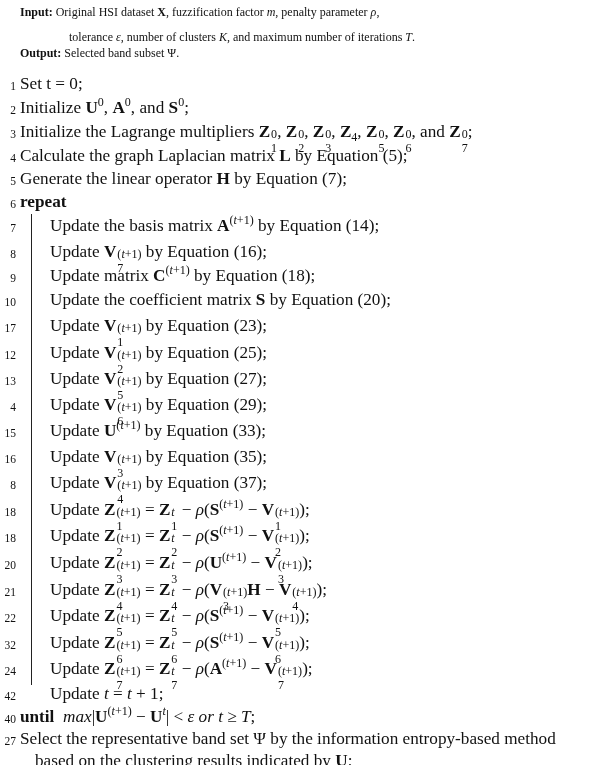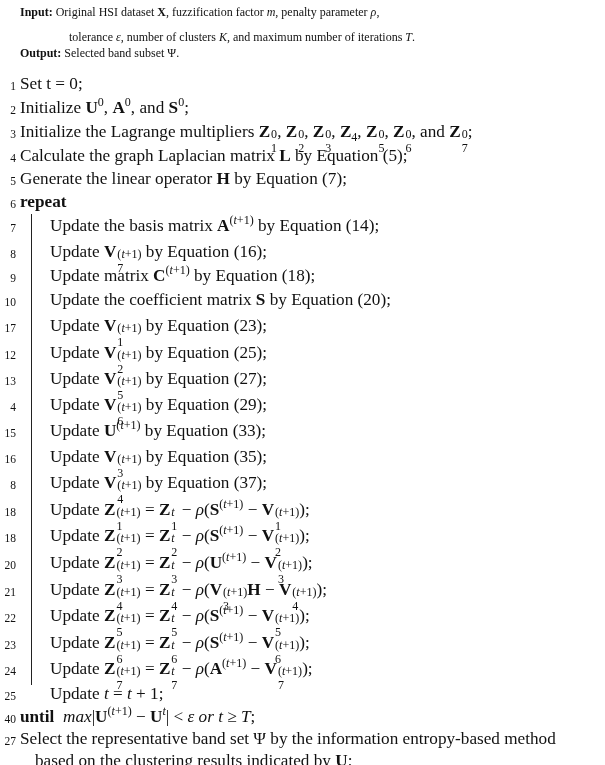--- a/index.html
+++ b/index.html
@@ -210,21 +210,21 @@
         <span class="sb">5</span>
       </span> = <b>Z</b><span class="supsub">
         <span class="sp"><i>t</i></span>
         <span class="sb">5</span>
       </span> − <i>ρ</i>(<b>S</b><sup>(<i>t</i>+1)</sup> − <b>V</b><span class="supsub">
         <span class="sp">(<i>t</i>+1)</span>
         <span class="sb">5</span>
       </span>);</span>
 </div>
 <div class="line loop" style="top:633px;">
-  <span class="ln">23</span>
+  <span class="ln">32</span>
   <span class="txt">Update <b>Z</b><span class="supsub">
         <span class="sp">(<i>t</i>+1)</span>
         <span class="sb">6</span>
       </span> = <b>Z</b><span class="supsub">
         <span class="sp"><i>t</i></span>
         <span class="sb">6</span>
       </span> − <i>ρ</i>(<b>S</b><sup>(<i>t</i>+1)</sup> − <b>V</b><span class="supsub">
         <span class="sp">(<i>t</i>+1)</span>
         <span class="sb">6</span>
       </span>);</span>
@@ -236,21 +236,21 @@
         <span class="sb">7</span>
       </span> = <b>Z</b><span class="supsub">
         <span class="sp"><i>t</i></span>
         <span class="sb">7</span>
       </span> − <i>ρ</i>(<b>A</b><sup>(<i>t</i>+1)</sup> − <b>V</b><span class="supsub">
         <span class="sp">(<i>t</i>+1)</span>
         <span class="sb">7</span>
       </span>);</span>
 </div>
 <div class="line loop" style="top:684px;">
-  <span class="ln">25</span>
+  <span class="ln">42</span>
   <span class="txt">Update <i>t</i> = <i>t</i> + 1;</span>
 </div>
 
 <div class="line" style="top:707px;">
   <span class="ln">40</span>
   <span class="txt"><b>until</b>&nbsp; <i>max</i>|<b>U</b><sup>(<i>t</i>+1)</sup> − <b>U</b><sup><i>t</i></sup>| &lt; <i>ε or t</i> ≥ <i>T</i>;</span>
 </div>
 <div class="line" style="top:729px;">
   <span class="ln">27</span>
   <span class="txt">Select the representative band set Ψ by the information entropy-based method</span>

